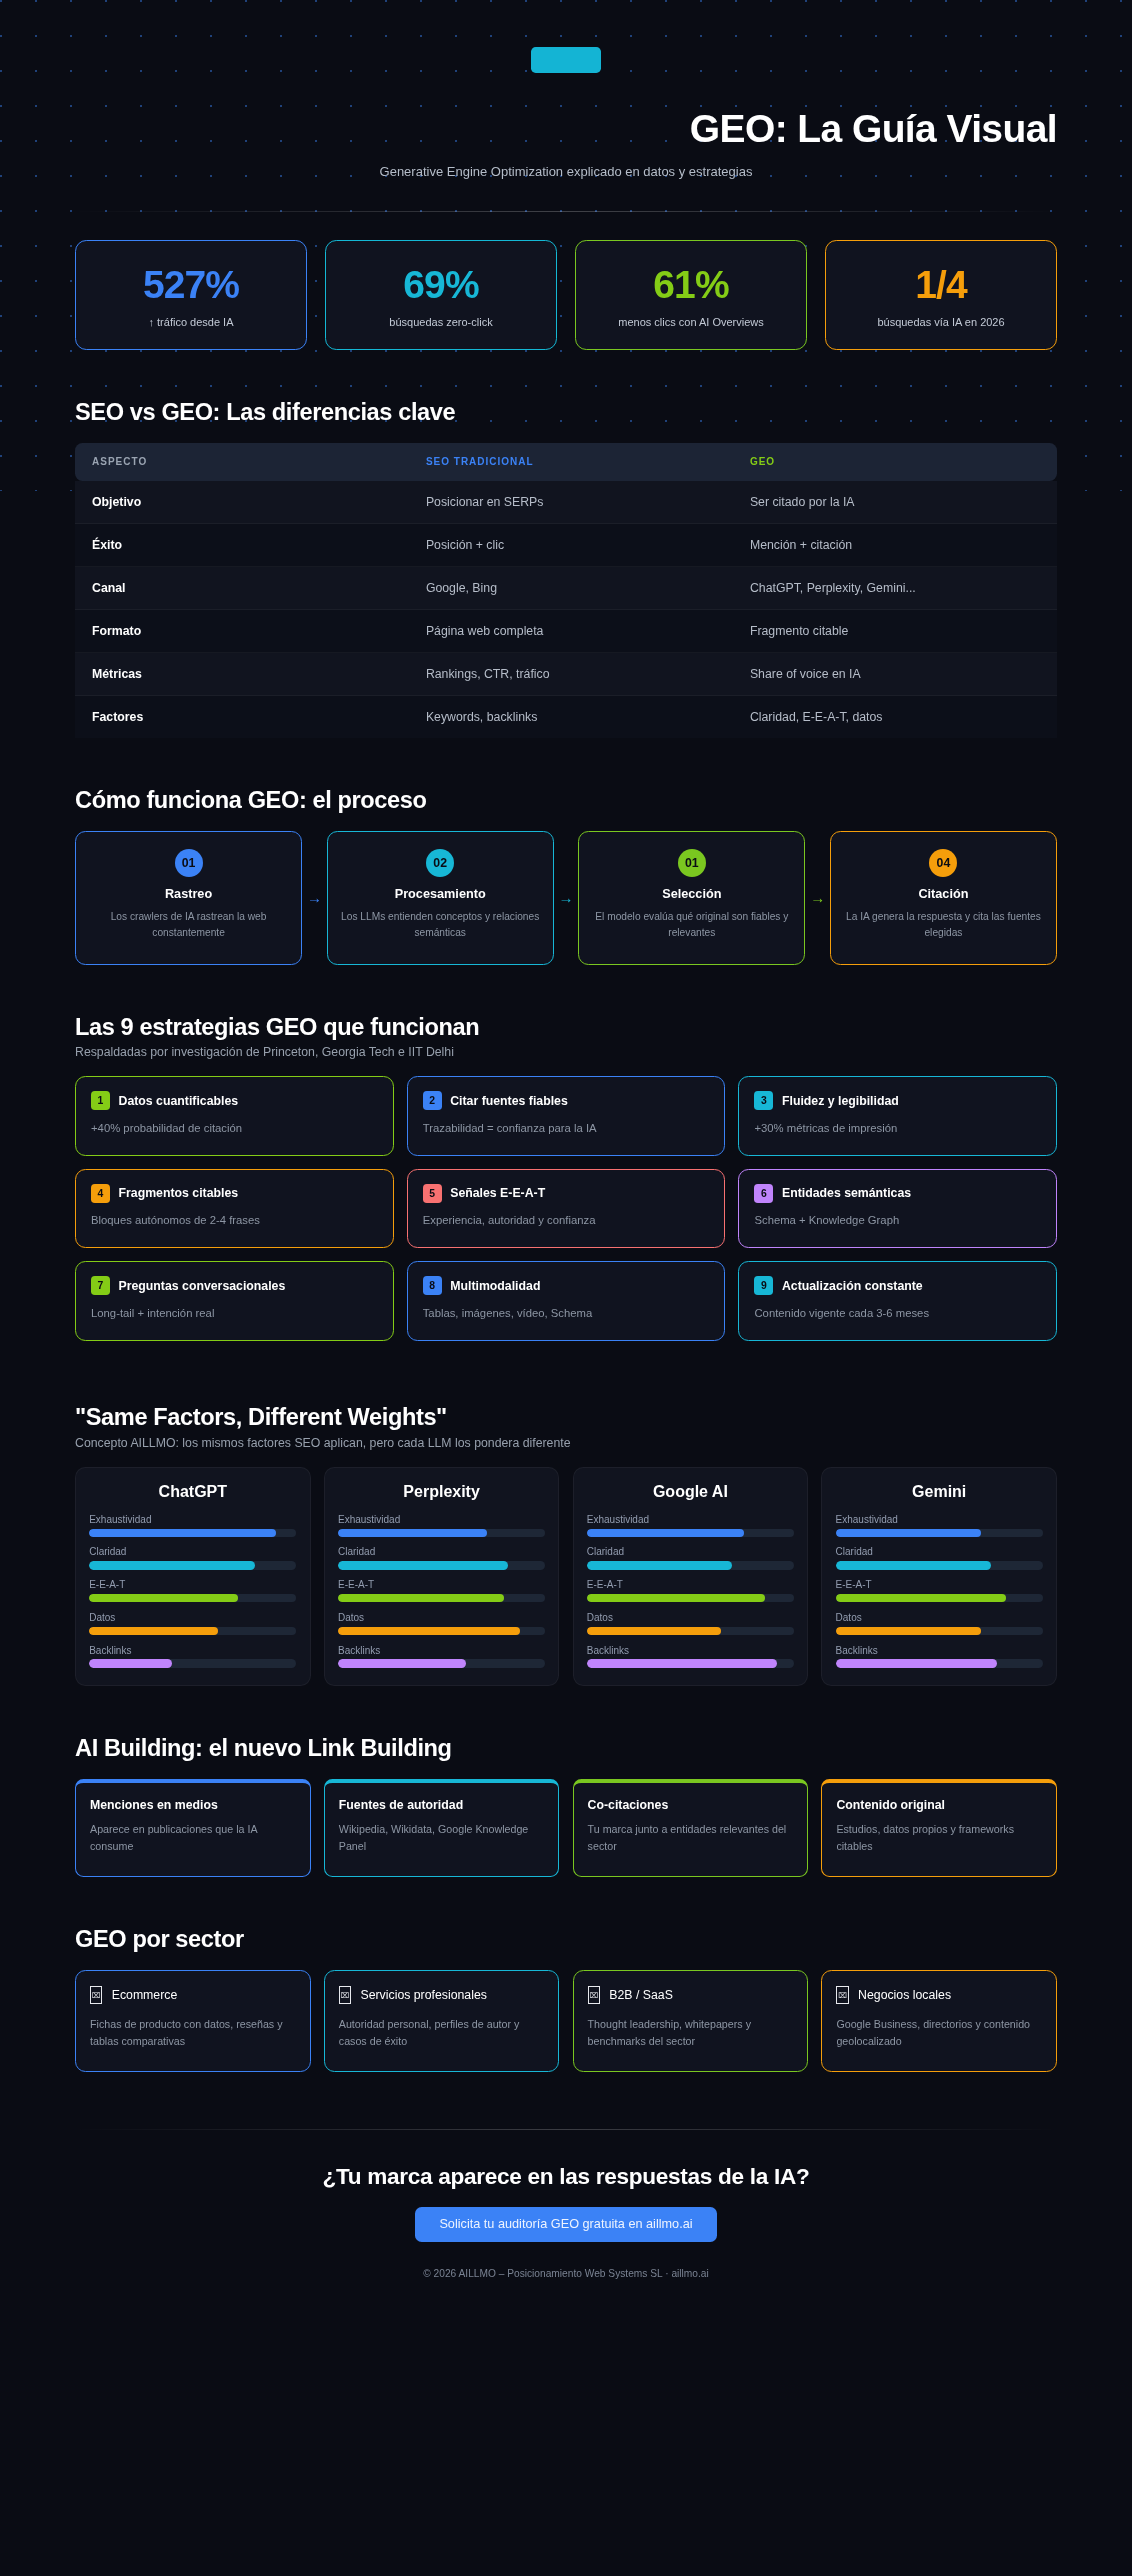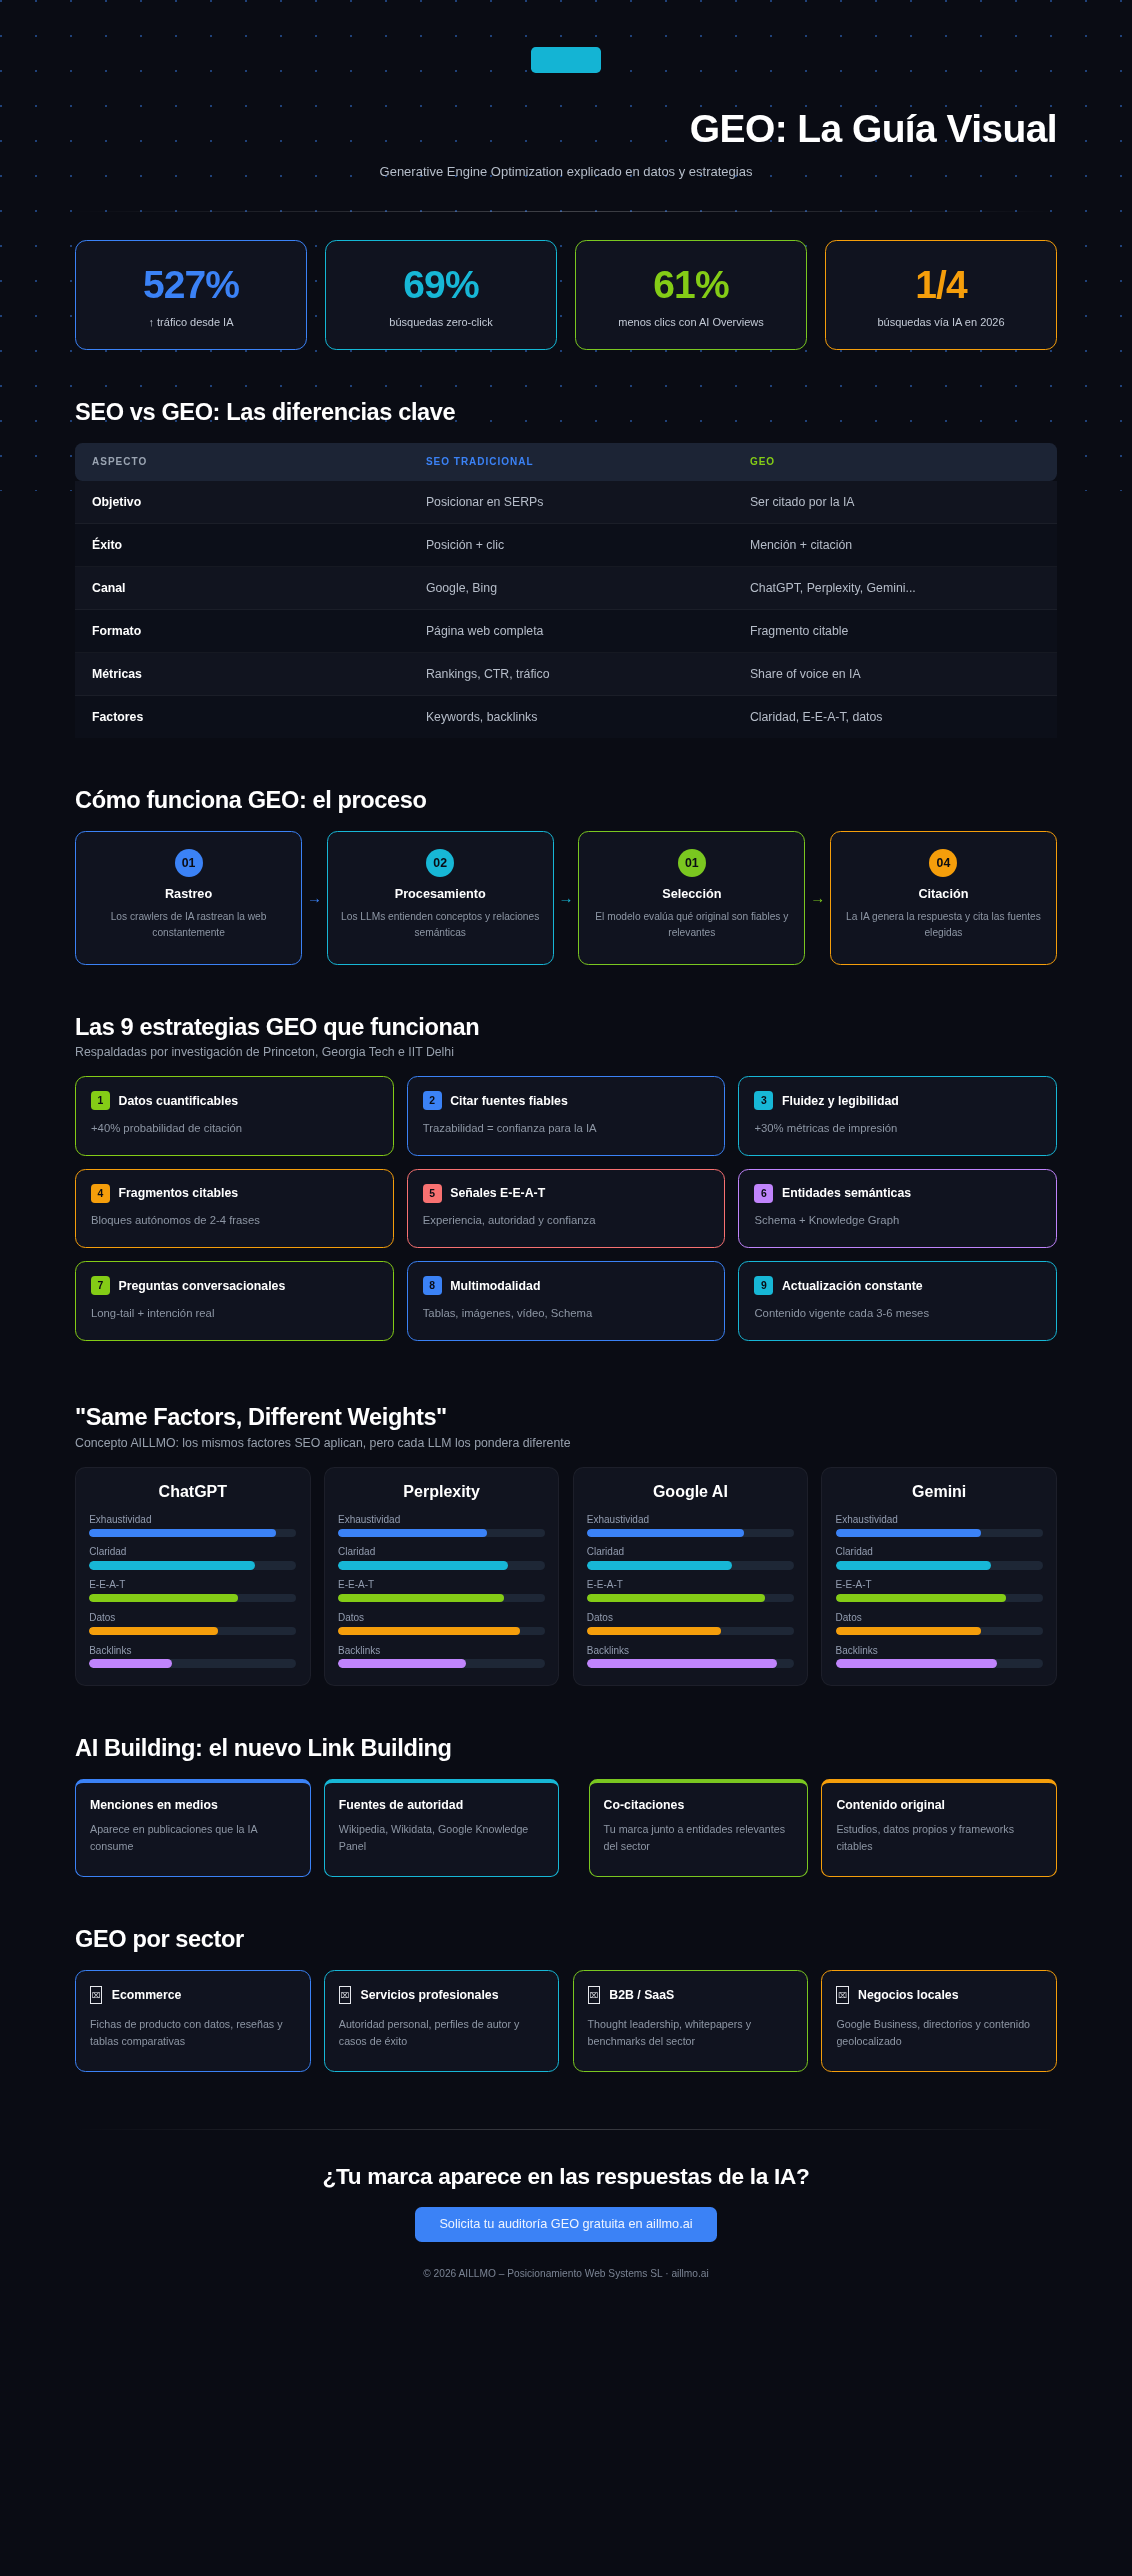--- a/index.html
+++ b/index.html
@@ -201,39 +201,39 @@
   .lb {
     border-radius: 8.5px;
     background: #10131f;
     padding: 15px 14px 21px;
     min-height: 91px;
   }
   .lb .ltitle { font-size: 12.3px; font-weight: 700; color: #fff; margin-bottom: 9.4px; }
   .lb .ldesc { font-size: 10.7px; color: #8d96a4; line-height: 1.6; }
   .t-blue   { border: 0.9px solid #3b82f6; border-top: 4.7px solid #3b82f6; }
   .t-cyan   { border: 0.9px solid #17b7d6; border-top: 4.7px solid #17b7d6; }
-  .t-green  { border: 0.9px solid #7ac720; border-top: 4.7px solid #7ac720; margin-left: 16px; }
+  .t-green  { border: 0.9px solid #7ac720; border-top: 4.7px solid #7ac720; }
   .t-orange { border: 0.9px solid #f59e0b; border-top: 4.7px solid #f59e0b; }
 
   
   .sect-card {
     border-radius: 10.4px;
     background: #10131f;
     padding: 15px 14px 21px;
     min-height: 100px;
   }
   .sect-card .row { display: flex; align-items: center; gap: 9.4px; margin-bottom: 11.3px; }
   .tofu {
     width: 12.3px; height: 18px;
     border: 1.5px solid #e7e9ee;
     display: inline-flex; align-items: center; justify-content: center;
     font-size: 7.5px; color: #e7e9ee; line-height: 1;
     flex: 0 0 auto;
   }
-  .sect-card .ctitle { font-size: 12.3px; font-weight: 700; color: #fff; }
+  .sect-card .ctitle { font-size: 12.3px; font-weight: 400; color: #fff; }
   .sect-card .cdesc { font-size: 10.7px; color: #8d96a4; line-height: 1.6; }
 
   
   .cta-sep {
     height: 0.9px;
     background: linear-gradient(to right, rgba(255,255,255,0), rgba(255,255,255,0.2), rgba(255,255,255,0));
     margin: 57px 0 0 0;
   }
   .cta { text-align: center; padding-top: 34px; padding-bottom: 45px; }
   .cta h2 { font-size: 22.6px; font-weight: 700; color: #fff; margin-bottom: 17px; letter-spacing: -0.3px; }

